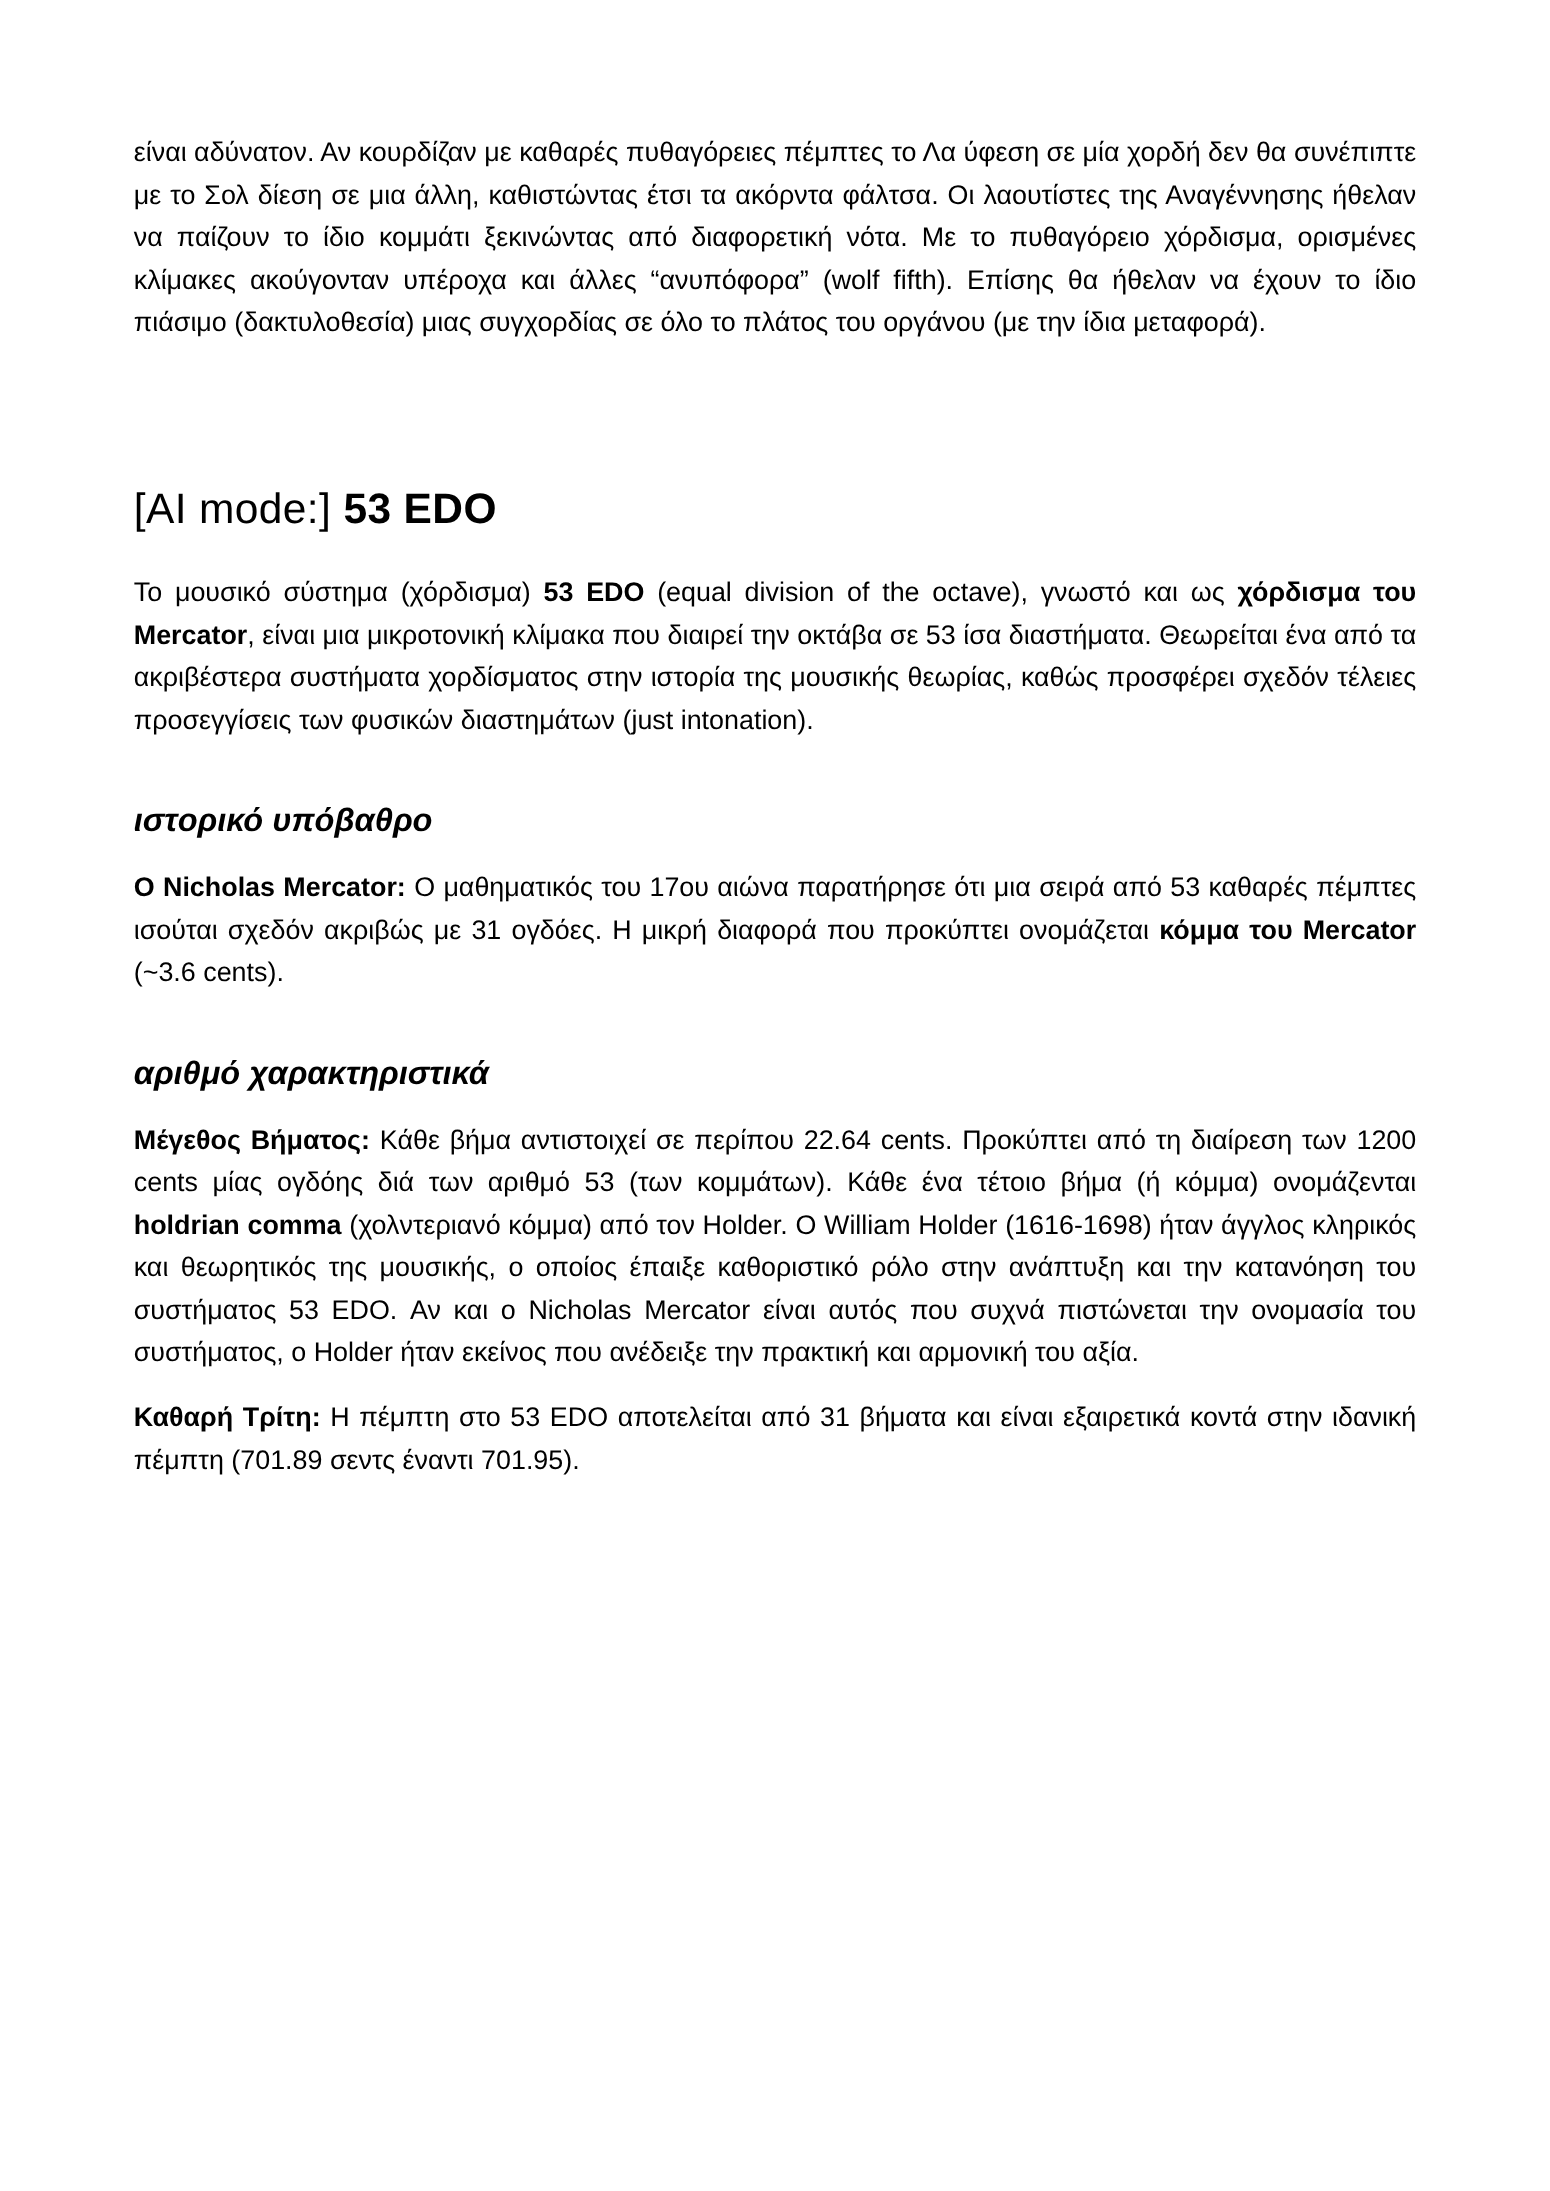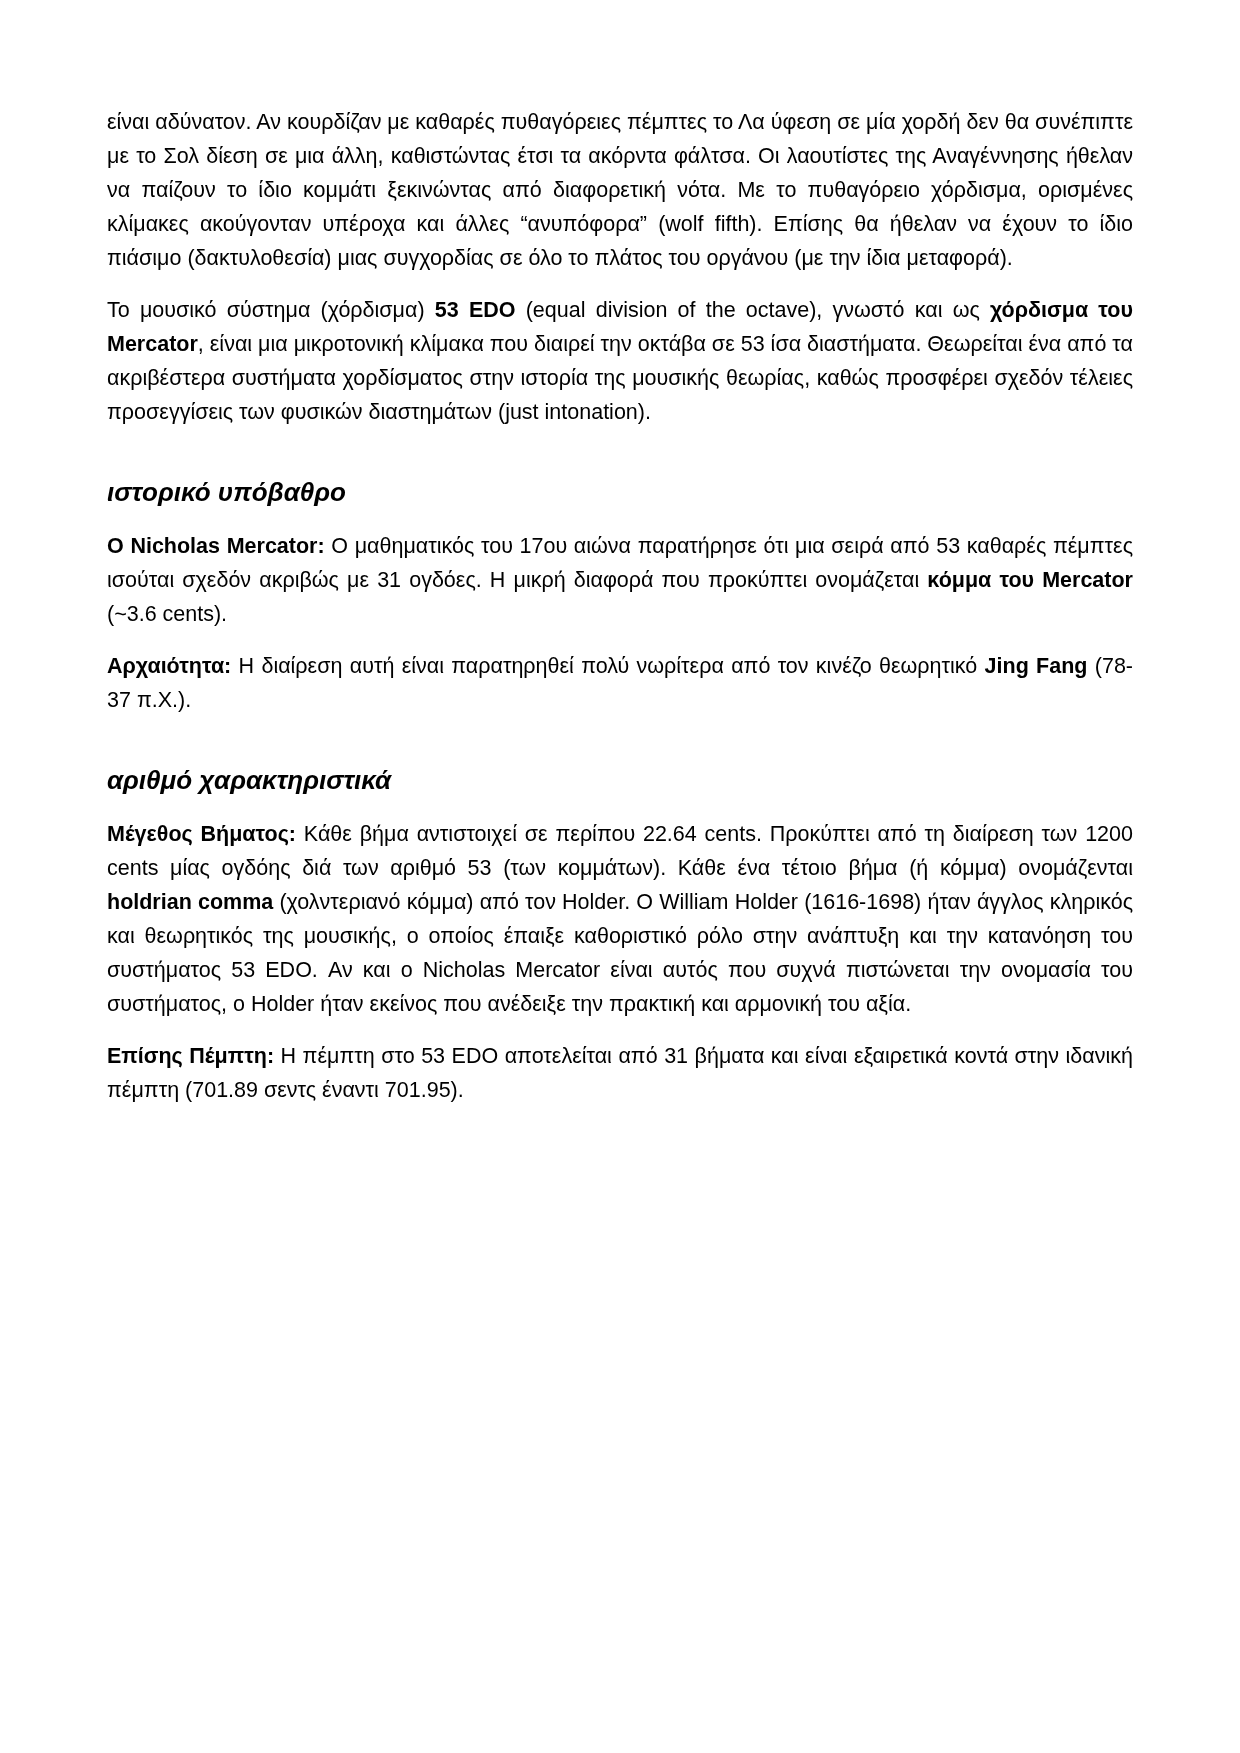--- a/index.html
+++ b/index.html
@@ -57,33 +57,33 @@
   }
 </style>
 </head>
 <body>
 
 <div class="page">
   <div class="content">
 
     <p class="body"><span>είναι αδύνατον. Αν κουρδίζαν με καθαρές πυθαγόρειες πέμπτες το Λα ύφεση σε μία χορδή δεν θα συνέπιπτε με το Σολ δίεση σε μια άλλη, καθιστώντας έτσι τα ακόρντα φάλτσα. Οι λαουτίστες της Αναγέννησης ήθελαν να παίζουν το ίδιο κομμάτι ξεκινώντας από διαφορετική νότα. Με το πυθαγόρειο χόρδισμα, ορισμένες κλίμακες ακούγονταν υπέροχα και άλλες “ανυπόφορα” (wolf fifth). Επίσης θα ήθελαν να έχουν το ίδιο πιάσιμο (δακτυλοθεσία) μιας συγχορδίας σε όλο το πλάτος του οργάνου (με την ίδια μεταφορά).</span></p>
 
+    <h1><span>[AI mode:] </span><b>53 EDO</b></h1>
 
     <p class="body"><span>Το μουσικό σύστημα (χόρδισμα) </span><b>53 EDO</b><span> (equal division of the octave), γνωστό και ως </span><b>χόρδισμα του Mercator</b><span>, είναι μια μικροτονική κλίμακα που διαιρεί την οκτάβα σε 53 ίσα διαστήματα. Θεωρείται ένα από τα ακριβέστερα συστήματα χορδίσματος στην ιστορία της μουσικής θεωρίας, καθώς προσφέρει σχεδόν τέλειες προσεγγίσεις των φυσικών διαστημάτων (just intonation).</span></p>
 
     <h2>ιστορικό υπόβαθρο</h2>
 
     <p class="body"><b>Ο Nicholas Mercator:</b><span> Ο μαθηματικός του 17ου αιώνα παρατήρησε ότι μια σειρά από 53 καθαρές πέμπτες ισούται σχεδόν ακριβώς με 31 ογδόες. Η μικρή διαφορά που προκύπτει ονομάζεται </span><b>κόμμα του Mercator</b><span> (~3.6 cents).</span></p>
 
-    <p class="body"><b>Αρχαιότητα:</b><span> Η διαίρεση αυτή είναι παρατηρηθεί πολύ νωρίτερα από τον κινέζο θεωρητικό </span><b>Jing Fang</b><span> (78-37 π.Χ.).</span></p>
 
 
     <h2>αριθμό χαρακτηριστικά</h2>
 
     <p class="body"><b>Μέγεθος Βήματος:</b><span> Κάθε βήμα αντιστοιχεί σε περίπου 22.64 cents. Προκύπτει από τη διαίρεση των 1200 cents μίας ογδόης διά των αριθμό 53 (των κομμάτων). Κάθε ένα τέτοιο βήμα (ή κόμμα) ονομάζενται </span><b>holdrian comma</b><span> (χολντεριανό κόμμα) από τον Holder. Ο William Holder (1616-1698) ήταν άγγλος κληρικός και θεωρητικός της μουσικής, ο οποίος έπαιξε καθοριστικό ρόλο στην ανάπτυξη και την κατανόηση του συστήματος 53 EDO. Αν και ο Nicholas Mercator είναι αυτός που συχνά πιστώνεται την ονομασία του συστήματος, ο Holder ήταν εκείνος που ανέδειξε την πρακτική και αρμονική του αξία.</span></p>
 
-    <p class="body"><b>Επίσης Πέμπτη:</b><span> Η πέμπτη στο 53 EDO αποτελείται από 31 βήματα και είναι εξαιρετικά κοντά στην ιδανική πέμπτη (701.89 σεντς έναντι 701.95).</span></p>
+    <p class="body"><b>Καθαρή Τρίτη:</b><span> Η πέμπτη στο 53 EDO αποτελείται από 31 βήματα και είναι εξαιρετικά κοντά στην ιδανική πέμπτη (701.89 σεντς έναντι 701.95).</span></p>
 
 
   </div>
 
   <div class="footer">3</div>
 </div>
 
 </body></html>

